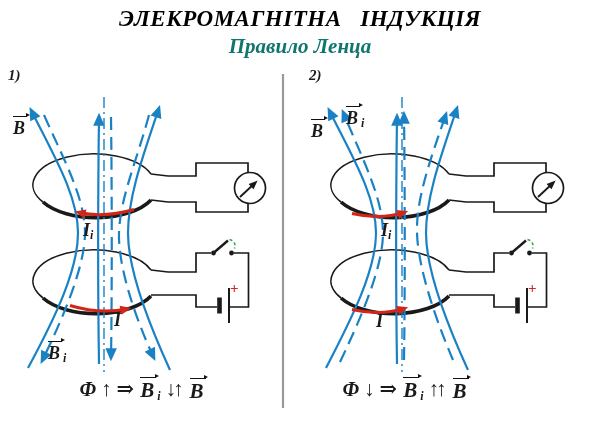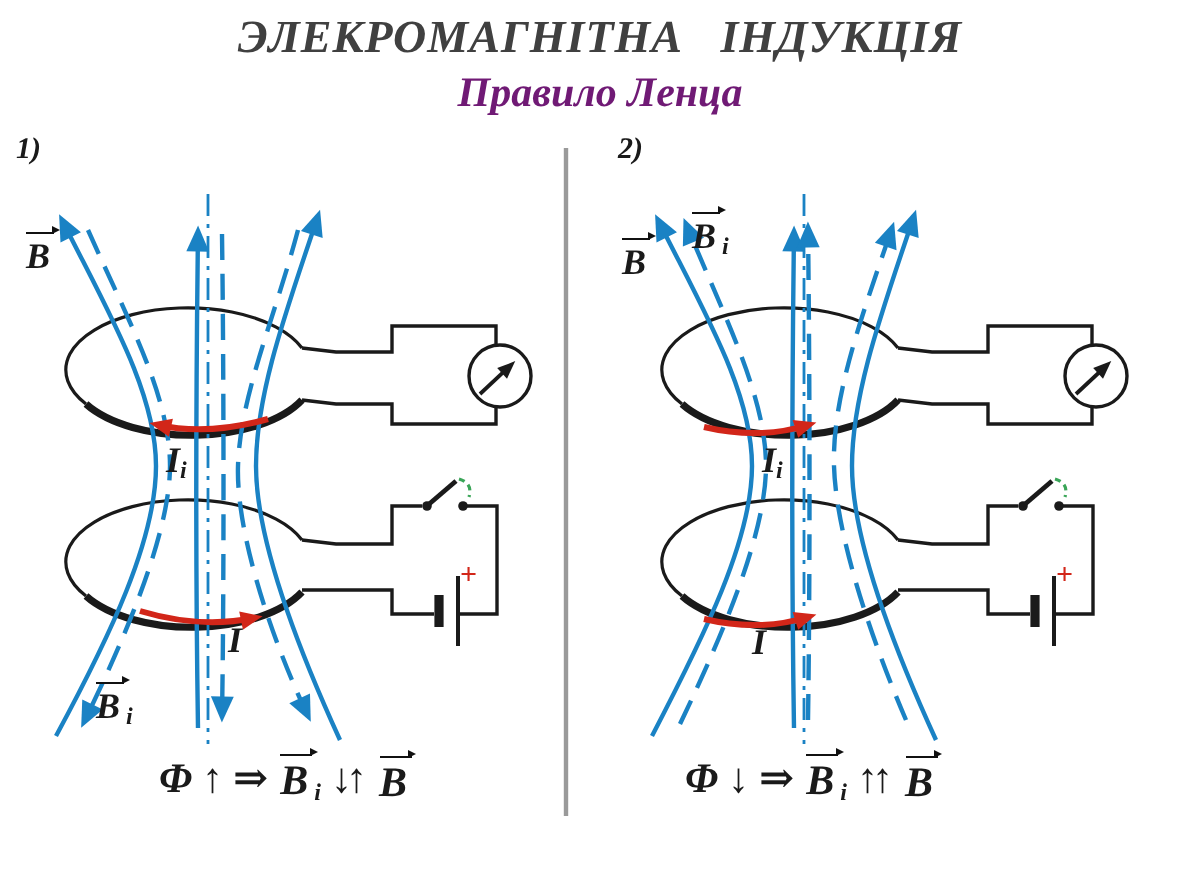--- a/index.html
+++ b/index.html
@@ -1,22 +1,22 @@
 <!DOCTYPE html>
 <html><head>
 <meta charset="utf-8">
 <style>
   html,body{margin:0;padding:0;background:#fff;}
   .stage{position:relative;width:600px;height:435px;background:#ffffff;overflow:hidden;
          font-family:"Liberation Serif","DejaVu Serif",serif;color:#1a1a1a;}
   .art{position:absolute;left:0;top:0;}
   .title{position:absolute;top:6px;left:0;width:100%;text-align:center;font-weight:bold;
-         font-style:italic;font-size:23px;color:#404040;white-space:pre;letter-spacing:.5px;}
+         font-style:italic;font-size:23px;color:#000000;white-space:pre;letter-spacing:.5px;}
   .subtitle{position:absolute;top:34px;left:0;width:100%;text-align:center;font-weight:bold;
-         font-style:italic;font-size:21px;color:#701a75;}
+         font-style:italic;font-size:21px;color:#0f766e;}
   .num{position:absolute;font-weight:bold;font-style:italic;font-size:15px;line-height:1;}
   .lbl{position:absolute;font-weight:bold;font-style:italic;font-size:18px;line-height:1;}
   .vec{position:relative;display:inline-block;padding:3px 3px 0 1px;font-style:italic;font-weight:bold;}
   .vec::before{content:"";position:absolute;left:1px;right:1px;top:0;border-top:1.7px solid #111;}
   .vec::after{content:"";position:absolute;right:-3.5px;top:-2.6px;width:0;height:0;
          border:2.7px solid transparent;border-left:4.4px solid #111;}
   .sub{font-size:12px;font-style:italic;font-weight:bold;vertical-align:-3px;letter-spacing:0;}
   .formula{position:absolute;top:377px;width:180px;display:flex;align-items:center;
          justify-content:center;gap:5px;font-weight:bold;font-size:21px;line-height:1;}
   .it{font-style:italic;}

